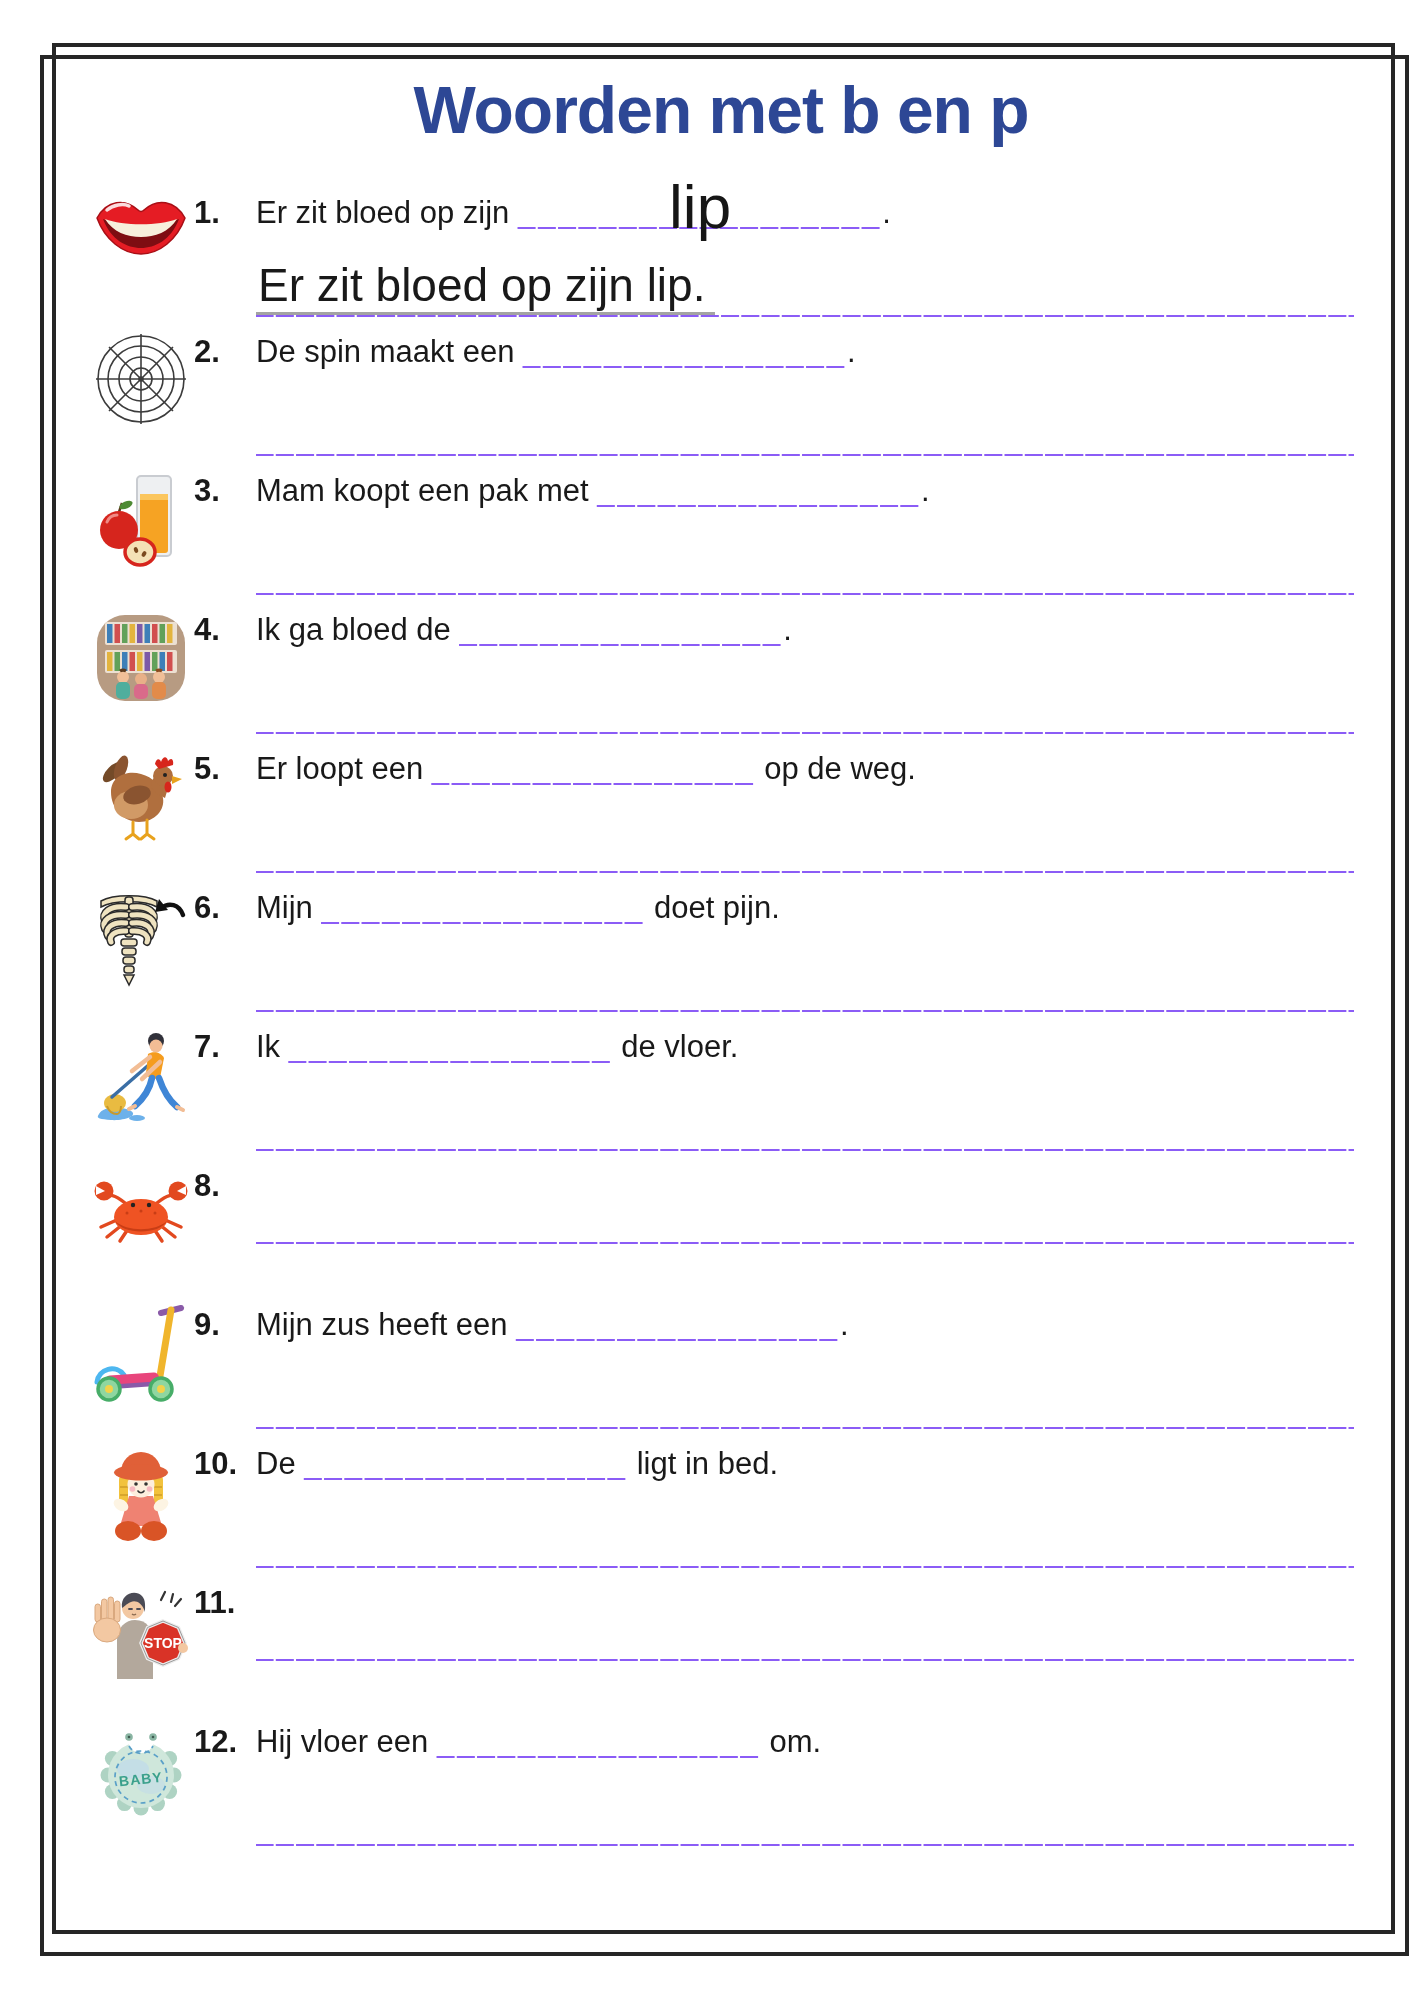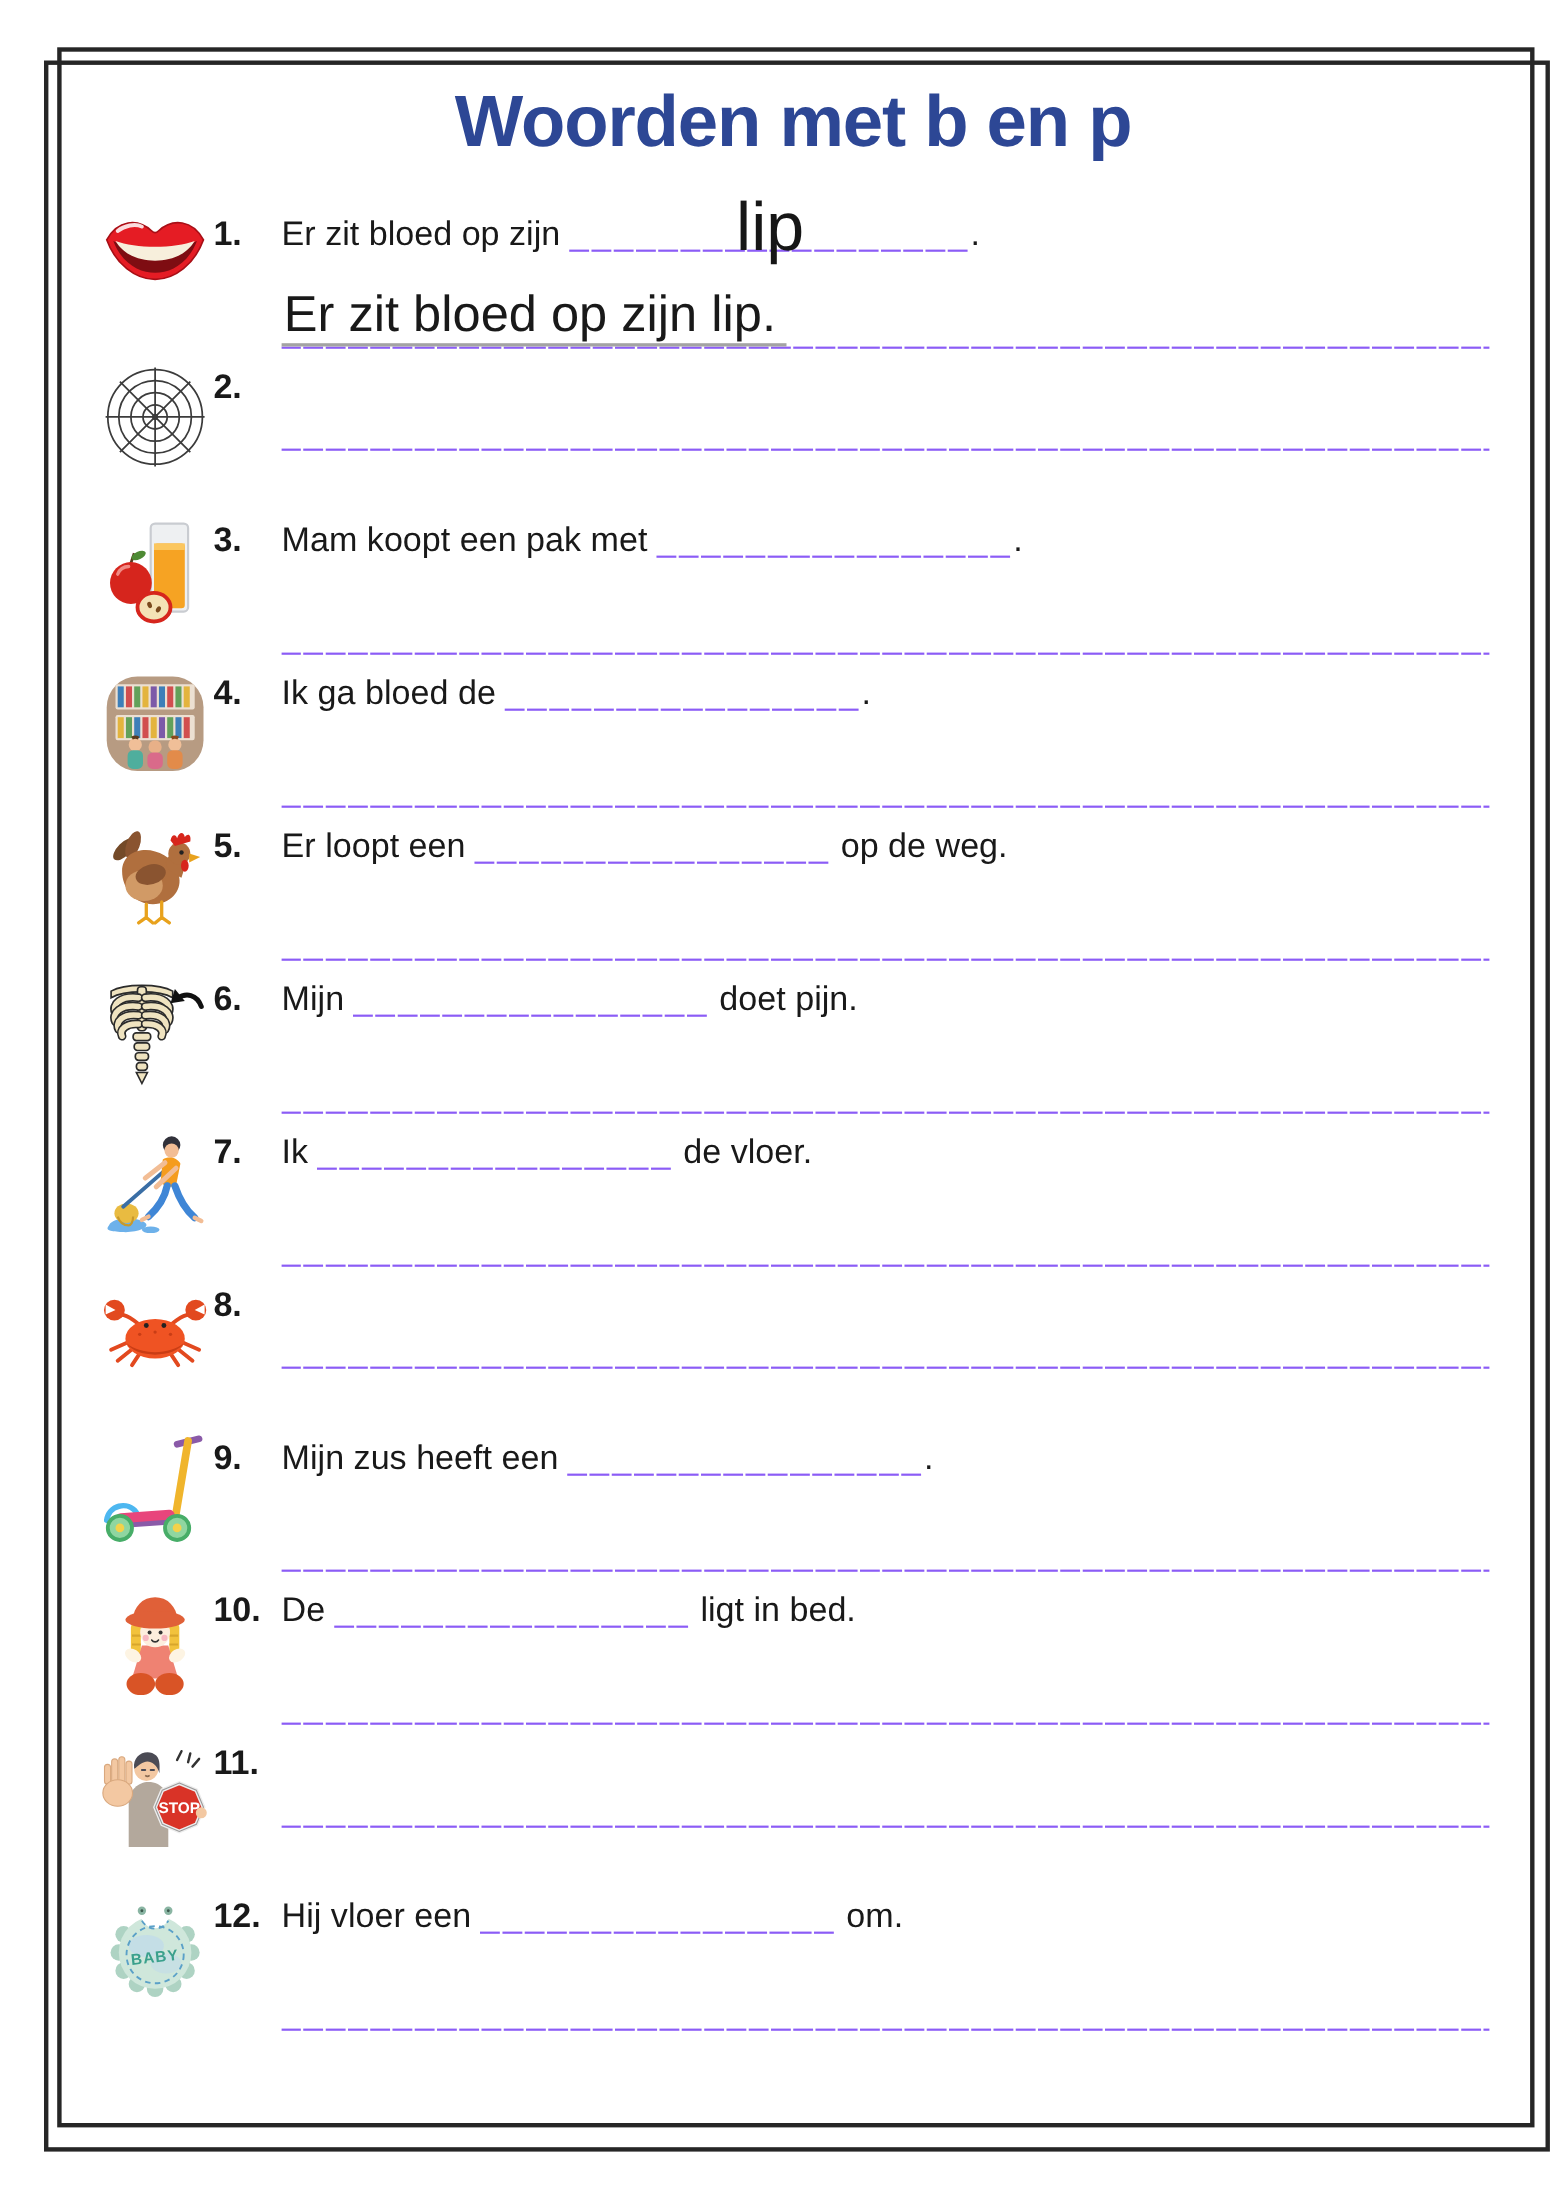--- a/index.html
+++ b/index.html
@@ -65,20 +65,21 @@
             <path d="M48 48 L48 3 M48 48 L80 16 M48 48 L93 48 M48 48 L80 80 M48 48 L48 93 M48 48 L16 80 M48 48 L3 48 M48 48 L16 16"></path>
             <circle cx="48" cy="48" r="11"></circle>
               <circle cx="48" cy="48" r="22"></circle>
             <circle cx="48" cy="48" r="33"></circle>
               <circle cx="48" cy="48" r="43"></circle>
             <circle cx="48" cy="48" r="2" fill="#3c3c3c"></circle>
           </svg>
         </div>
         <div class="num">2.</div>
         <div>
+          <div class="sentence"><span>De spin maakt een </span><span class="blank"><span class="blank-text">________________</span></span><span>.</span></div>
           <div class="ansline">
               <span class="dashes">____________________________________________________________</span>
             </div>
         </div>
       </div>
 
       <div class="row">
         <div class="icon-cell">
           <svg width="96" height="100" viewBox="0 0 96 100">
             <rect x="44" y="6" width="34" height="80" rx="4" fill="#eef0f2" stroke="#c9ccd1" stroke-width="2"></rect>

